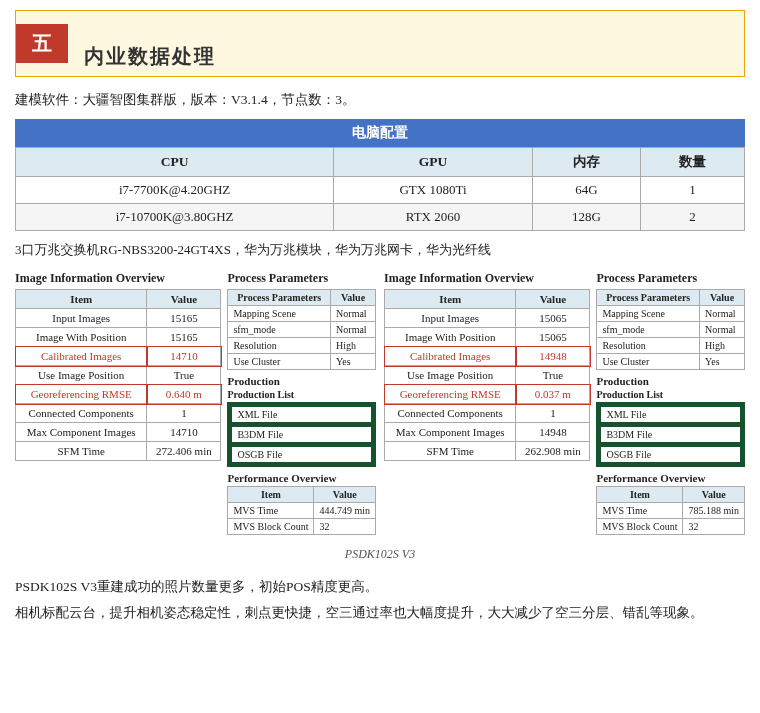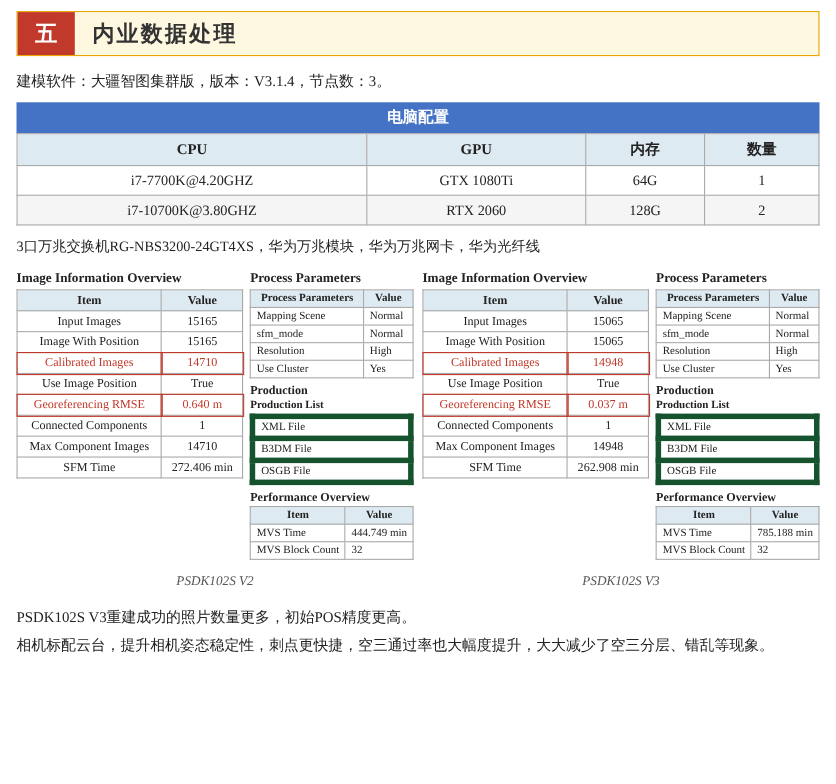--- a/index.html
+++ b/index.html
@@ -29,20 +29,21 @@
       padding: 6px 16px;
       min-width: 50px;
       text-align: center;
     }
     .section-title {
       font-size: 20px;
       font-weight: bold;
       padding: 6px 16px;
       color: #333;
       letter-spacing: 2px;
+      margin-top: 26px;
     }
 
     
     .subtitle {
       font-size: 13.5px;
       margin-bottom: 10px;
       color: #222;
     }
 
     
@@ -471,20 +472,19 @@
               <td>MVS Block Count</td>
               <td>32</td>
             </tr>
           </tbody>
       </table>
     </div>
   </div>
 </div>
 
 <div class="psdk-labels">
-  <div class="psdk-label">PSDK102S V2</div>
   <div class="psdk-label">PSDK102S V3</div>
 </div>
 
 <div class="footer-text">
   <div>PSDK102S V3重建成功的照片数量更多，初始POS精度更高。</div>
   <div>相机标配云台，提升相机姿态稳定性，刺点更快捷，空三通过率也大幅度提升，大大减少了空三分层、错乱等现象。</div>
 </div>
 
 </body></html>

